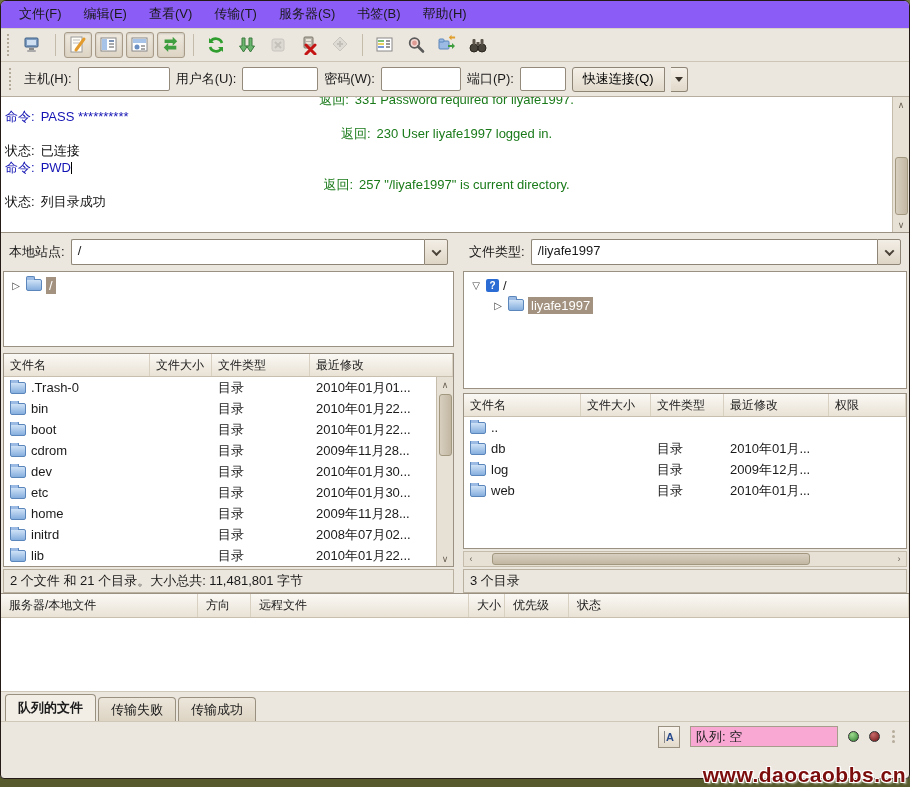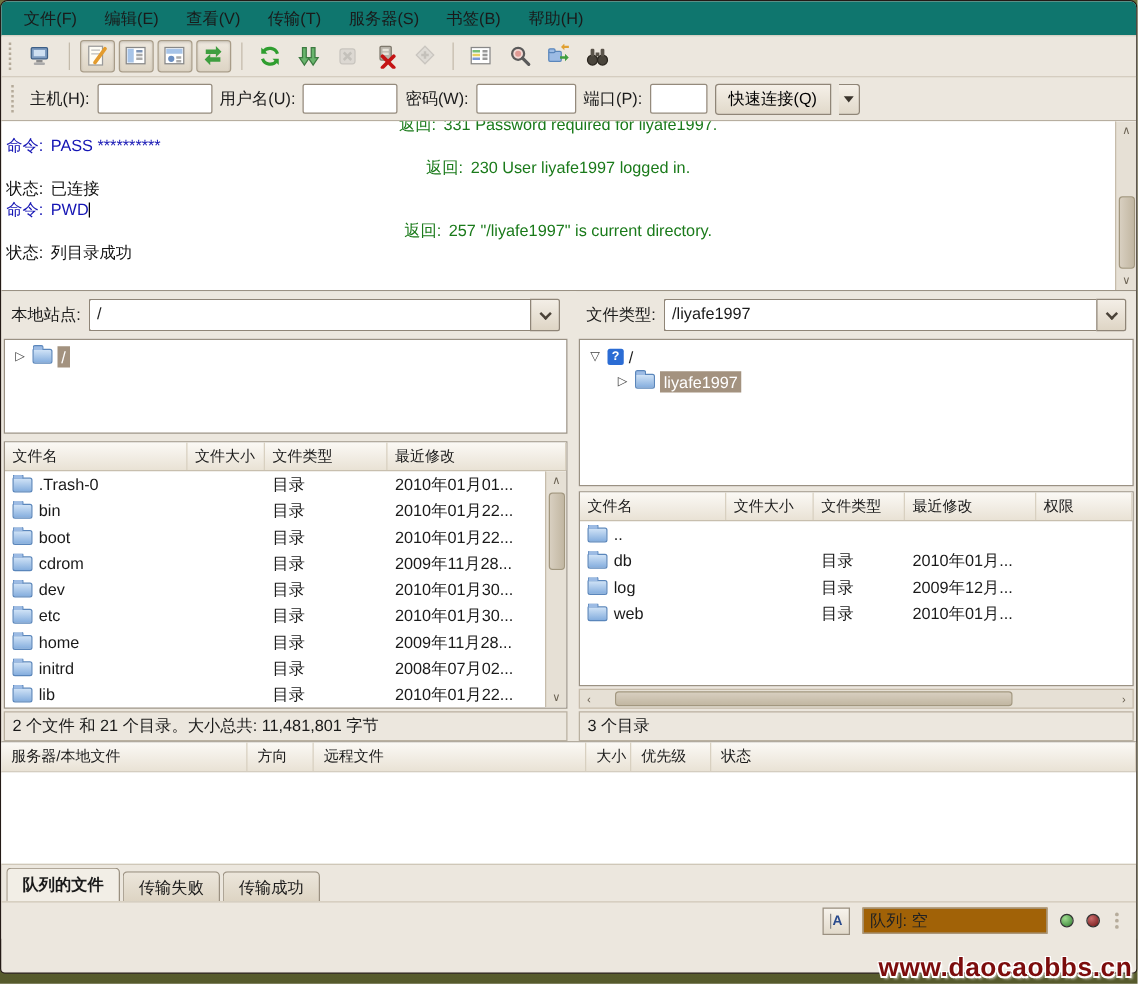--- a/index.html
+++ b/index.html
@@ -29,22 +29,22 @@
     align-items:center; justify-content:center; margin:0 6px 0 4px; border-radius:2px;
   }
   .title-text { flex:1; font-size:14px; color:#f2ecea; text-shadow:0 1px 1px #000; white-space:nowrap; overflow:hidden; }
   .winbtns { display:flex; gap:2px; }
   .winbtn {
     width:30px; height:18px; border:1px solid #15100e; border-radius:3px;
     background:linear-gradient(#7c6a63,#4a3a34 50%,#2c201c);
     color:#e8e0dc; font-size:11px; font-weight:bold; line-height:16px; text-align:center;
   }
   
-  .menubar { height:28px; flex:0 0 28px; display:flex; align-items:center; padding:0 8px; gap:2px;
-    background:#0f766e; border-bottom:1px solid #d8d1c4; }
+  .menubar { height:28px; flex:0 0 28px; display:flex; padding:0 8px; gap:2px;
+    background:#8b5cf6; border-bottom:1px solid #d8d1c4; }
   .menu-item { padding:4px 10px; font-size:13px; }
   
   .toolbar { height:33px; flex:0 0 33px; display:flex; align-items:center; padding:0 6px; gap:3px;
     background:#ece7de; border-bottom:1px solid #cdc5b6; }
   .tgrip { width:5px; height:22px; border-left:2px dotted #b4aa99; margin-right:4px; }
   .tsep { width:1px; height:22px; background:#c4bbab; margin:0 5px; }
   .tbtn { width:28px; height:26px; display:flex; align-items:center; justify-content:center;
     border:1px solid transparent; border-radius:3px; background:transparent; }
   .tbtn.toggled { border:1px solid #a89c88; background:linear-gradient(#efe9df,#ddd4c4); box-shadow:inset 0 1px 2px rgba(0,0,0,.15); }
   .tbtn svg { width:20px; height:20px; }
@@ -135,21 +135,21 @@
   .tab { height:24px; padding:0 12px; display:flex; align-items:center; font-size:13px;
     border:1px solid #9a9080; border-bottom:none; border-radius:4px 4px 0 0;
     background:linear-gradient(#ece6db,#ddd4c3); }
   .tab.active { font-weight:bold; height:27px; background:#f2eee6; }
   
   .statusbar { flex:0 0 30px; display:flex; align-items:center; justify-content:flex-end; gap:10px;
     padding:0 14px; background:#ece7de; border-top:1px solid #cfc7b8; }
   .type-btn { width:22px; height:22px; border:1px solid #9a9080; background:linear-gradient(#f7f3ec,#e2dacb);
     display:flex; align-items:center; justify-content:center; }
   .type-glyph { font-size:11px; font-weight:bold; color:#2a4b8d; border-left:1px solid #888; padding-left:1px; }
-  .queue-field { width:148px; height:21px; border:1px solid #a79d8d; background:#a16207; padding:1px 5px; font-size:13px; color:#222; }
+  .queue-field { width:148px; height:21px; border:1px solid #a79d8d; background:#f9a8d4; padding:1px 5px; font-size:13px; color:#222; }
   .led { width:11px; height:11px; border-radius:50%; border:1px solid #333; }
   .led-green { background:radial-gradient(circle at 35% 30%,#9fdc8f,#2f7d2f); }
   .led-red { background:radial-gradient(circle at 35% 30%,#c96a6a,#6e1515); }
   .grip { display:flex; flex-direction:column; gap:2px; margin-left:2px; }
   .grip i { width:3px; height:3px; background:#b6ac9b; border-radius:50%; display:block; }
   
   .watermark { position:absolute; right:4px; bottom:0px; font-size:21px; font-weight:bold; color:#7c0d0d;
     letter-spacing:.5px; text-shadow:-1px -1px 0 #fff,1px -1px 0 #fff,-1px 1px 0 #fff,1px 1px 0 #fff,2px 2px 2px rgba(255,255,255,.6);
     font-family:"Liberation Sans",sans-serif; z-index:50; }
 </style>

